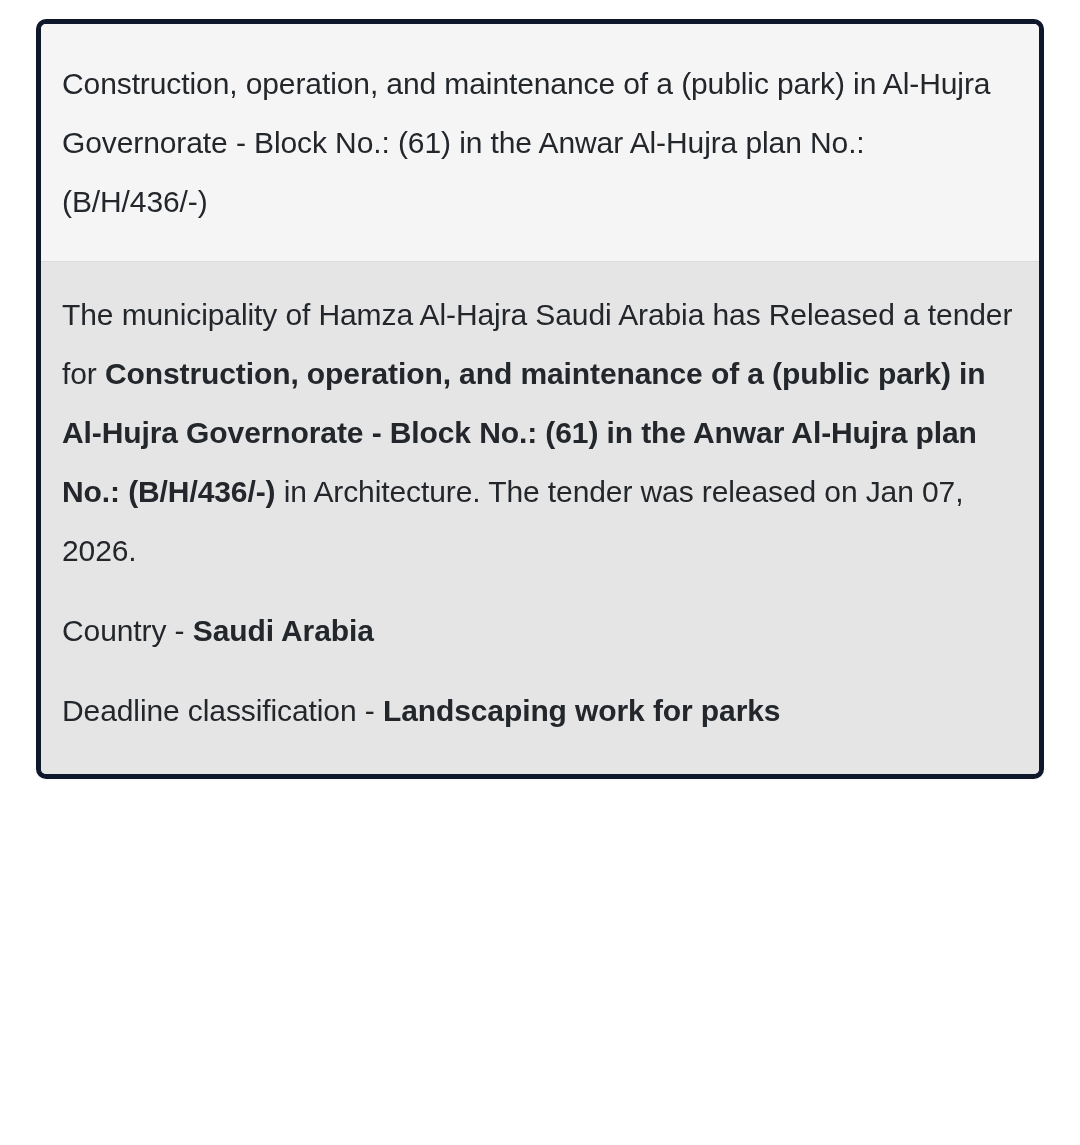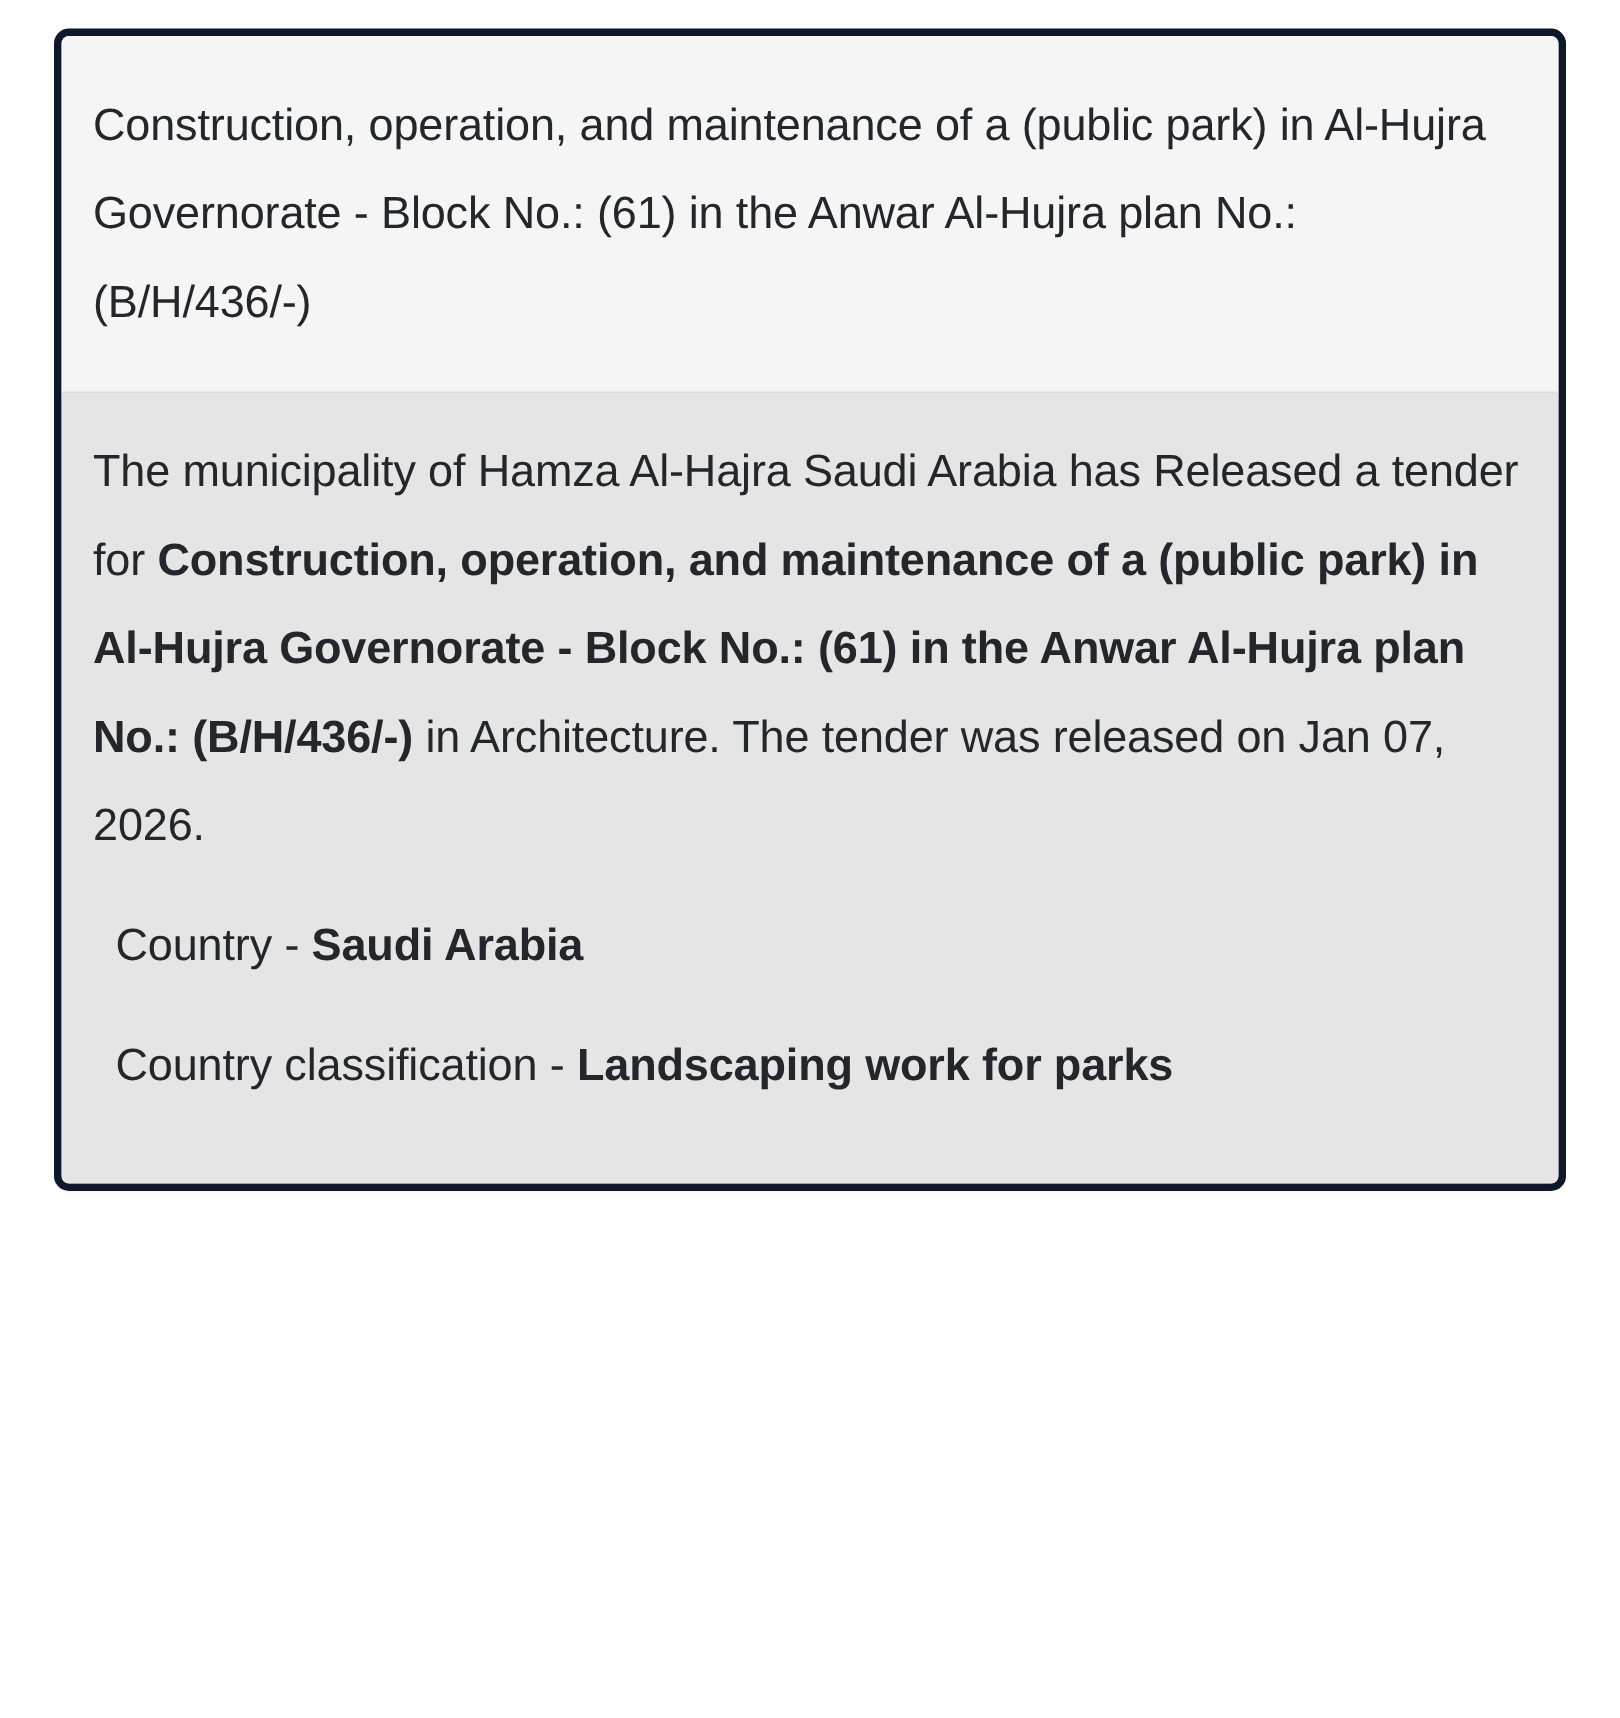--- a/index.html
+++ b/index.html
@@ -63,21 +63,21 @@
     color: #23272b;
     letter-spacing: -0.1px;
   }
 
   .lead-paragraph b,
   .detail-row b {
     font-weight: 700;
   }
 
   .detail-list {
-    margin: 15px;
+    margin: 0;
     padding: 0;
     list-style: none;
   }
 
   .detail-row {
     margin-top: 21px;
     font-size: 30px;
     font-weight: 400;
     line-height: 59px;
     color: #23272b;
@@ -116,21 +116,21 @@
       <ul class="detail-list">
 
         <li class="detail-row">
           <span class="detail-label">Country</span><span class="detail-sep"> - </span><b class="detail-value">Saudi Arabia</b>
         </li>
 
 
 
 
         <li class="detail-row">
-          <span class="detail-label">Country classification</span><span class="detail-sep"> - </span><b class="detail-value">Landscaping work for parks</b>
+          <span class="detail-label">Deadline classification</span><span class="detail-sep"> - </span><b class="detail-value">Landscaping work for parks</b>
         </li>
 
       </ul>
 
     </div>
 
   </div>
 
 </div>
 

